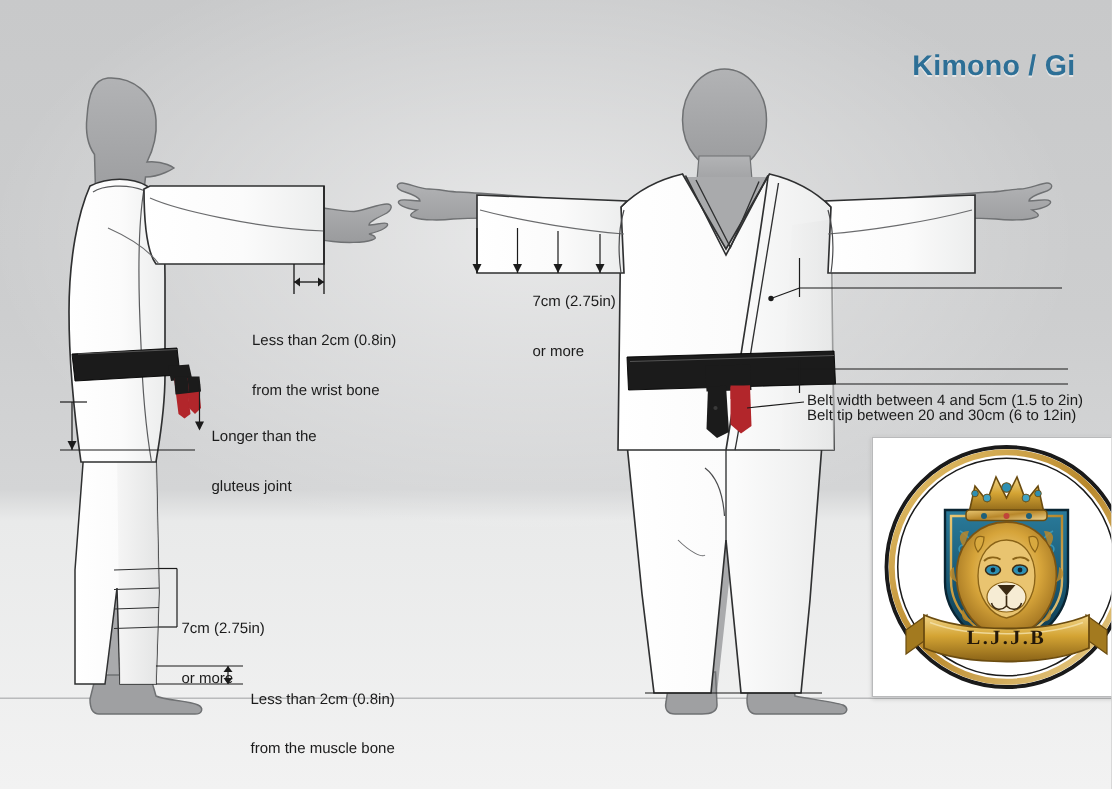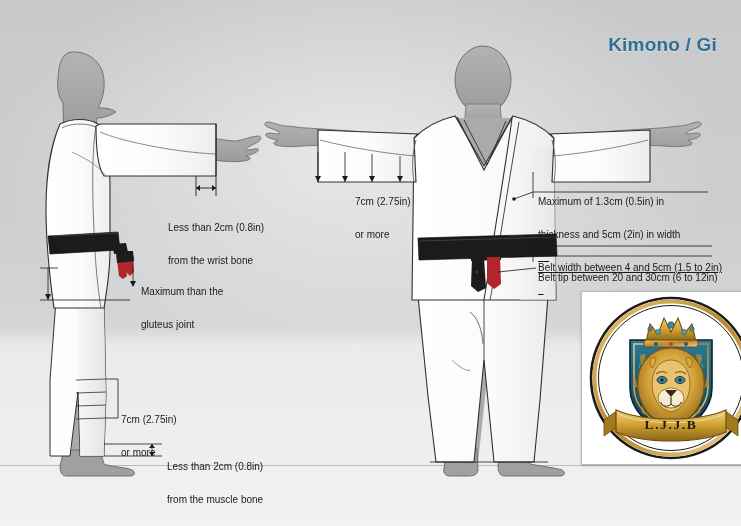--- a/index.html
+++ b/index.html
@@ -254,46 +254,42 @@
       </g>
     </g>
   </svg>
 
   <div class="ann" style="left:168px;top:200px;">
     <div>Less than 2cm (0.8in)</div>
     <div>from the wrist bone</div>
   </div>
 
   <div class="ann" style="left:141px;top:264px;">
-    <div>Maximum than the</div>
+    <div>Longer than the</div>
     <div>gluteus joint</div>
   </div>
 
   <div class="ann" style="left:121px;top:392px;">
     <div>7cm (2.75in)</div>
     <div>or more</div>
   </div>
 
   <div class="ann" style="left:167px;top:439px;">
     <div>Less than 2cm (0.8in)</div>
     <div>from the muscle bone</div>
     
   </div>
 
   <div class="ann" style="left:355px;top:174px;">
     <div>7cm (2.75in)</div>
     <div>or more</div>
   </div>
 
-  <div class="ann" style="left:538px;top:174px;">
-    <div>Maximum of 1.3cm (0.5in) in</div>
-    <div>thickness and 5cm (2in) in width</div>
-  </div>
-
-  <div class="ann" style="left:538px;top:240px;text-decoration:underline;">
+
+  <div class="ann" style="left:538px;top:240px;">
     <div>Belt width between 4 and 5cm (1.5 to 2in)</div>
   </div>
 
   <div class="ann" style="left:538px;top:250px;">
     <div>Belt tip between 20 and 30cm (6 to 12in)</div>
   </div>
 
   <div class="logo-box">
     <svg width="178" height="172" viewBox="0 0 178 172">
       <defs>

